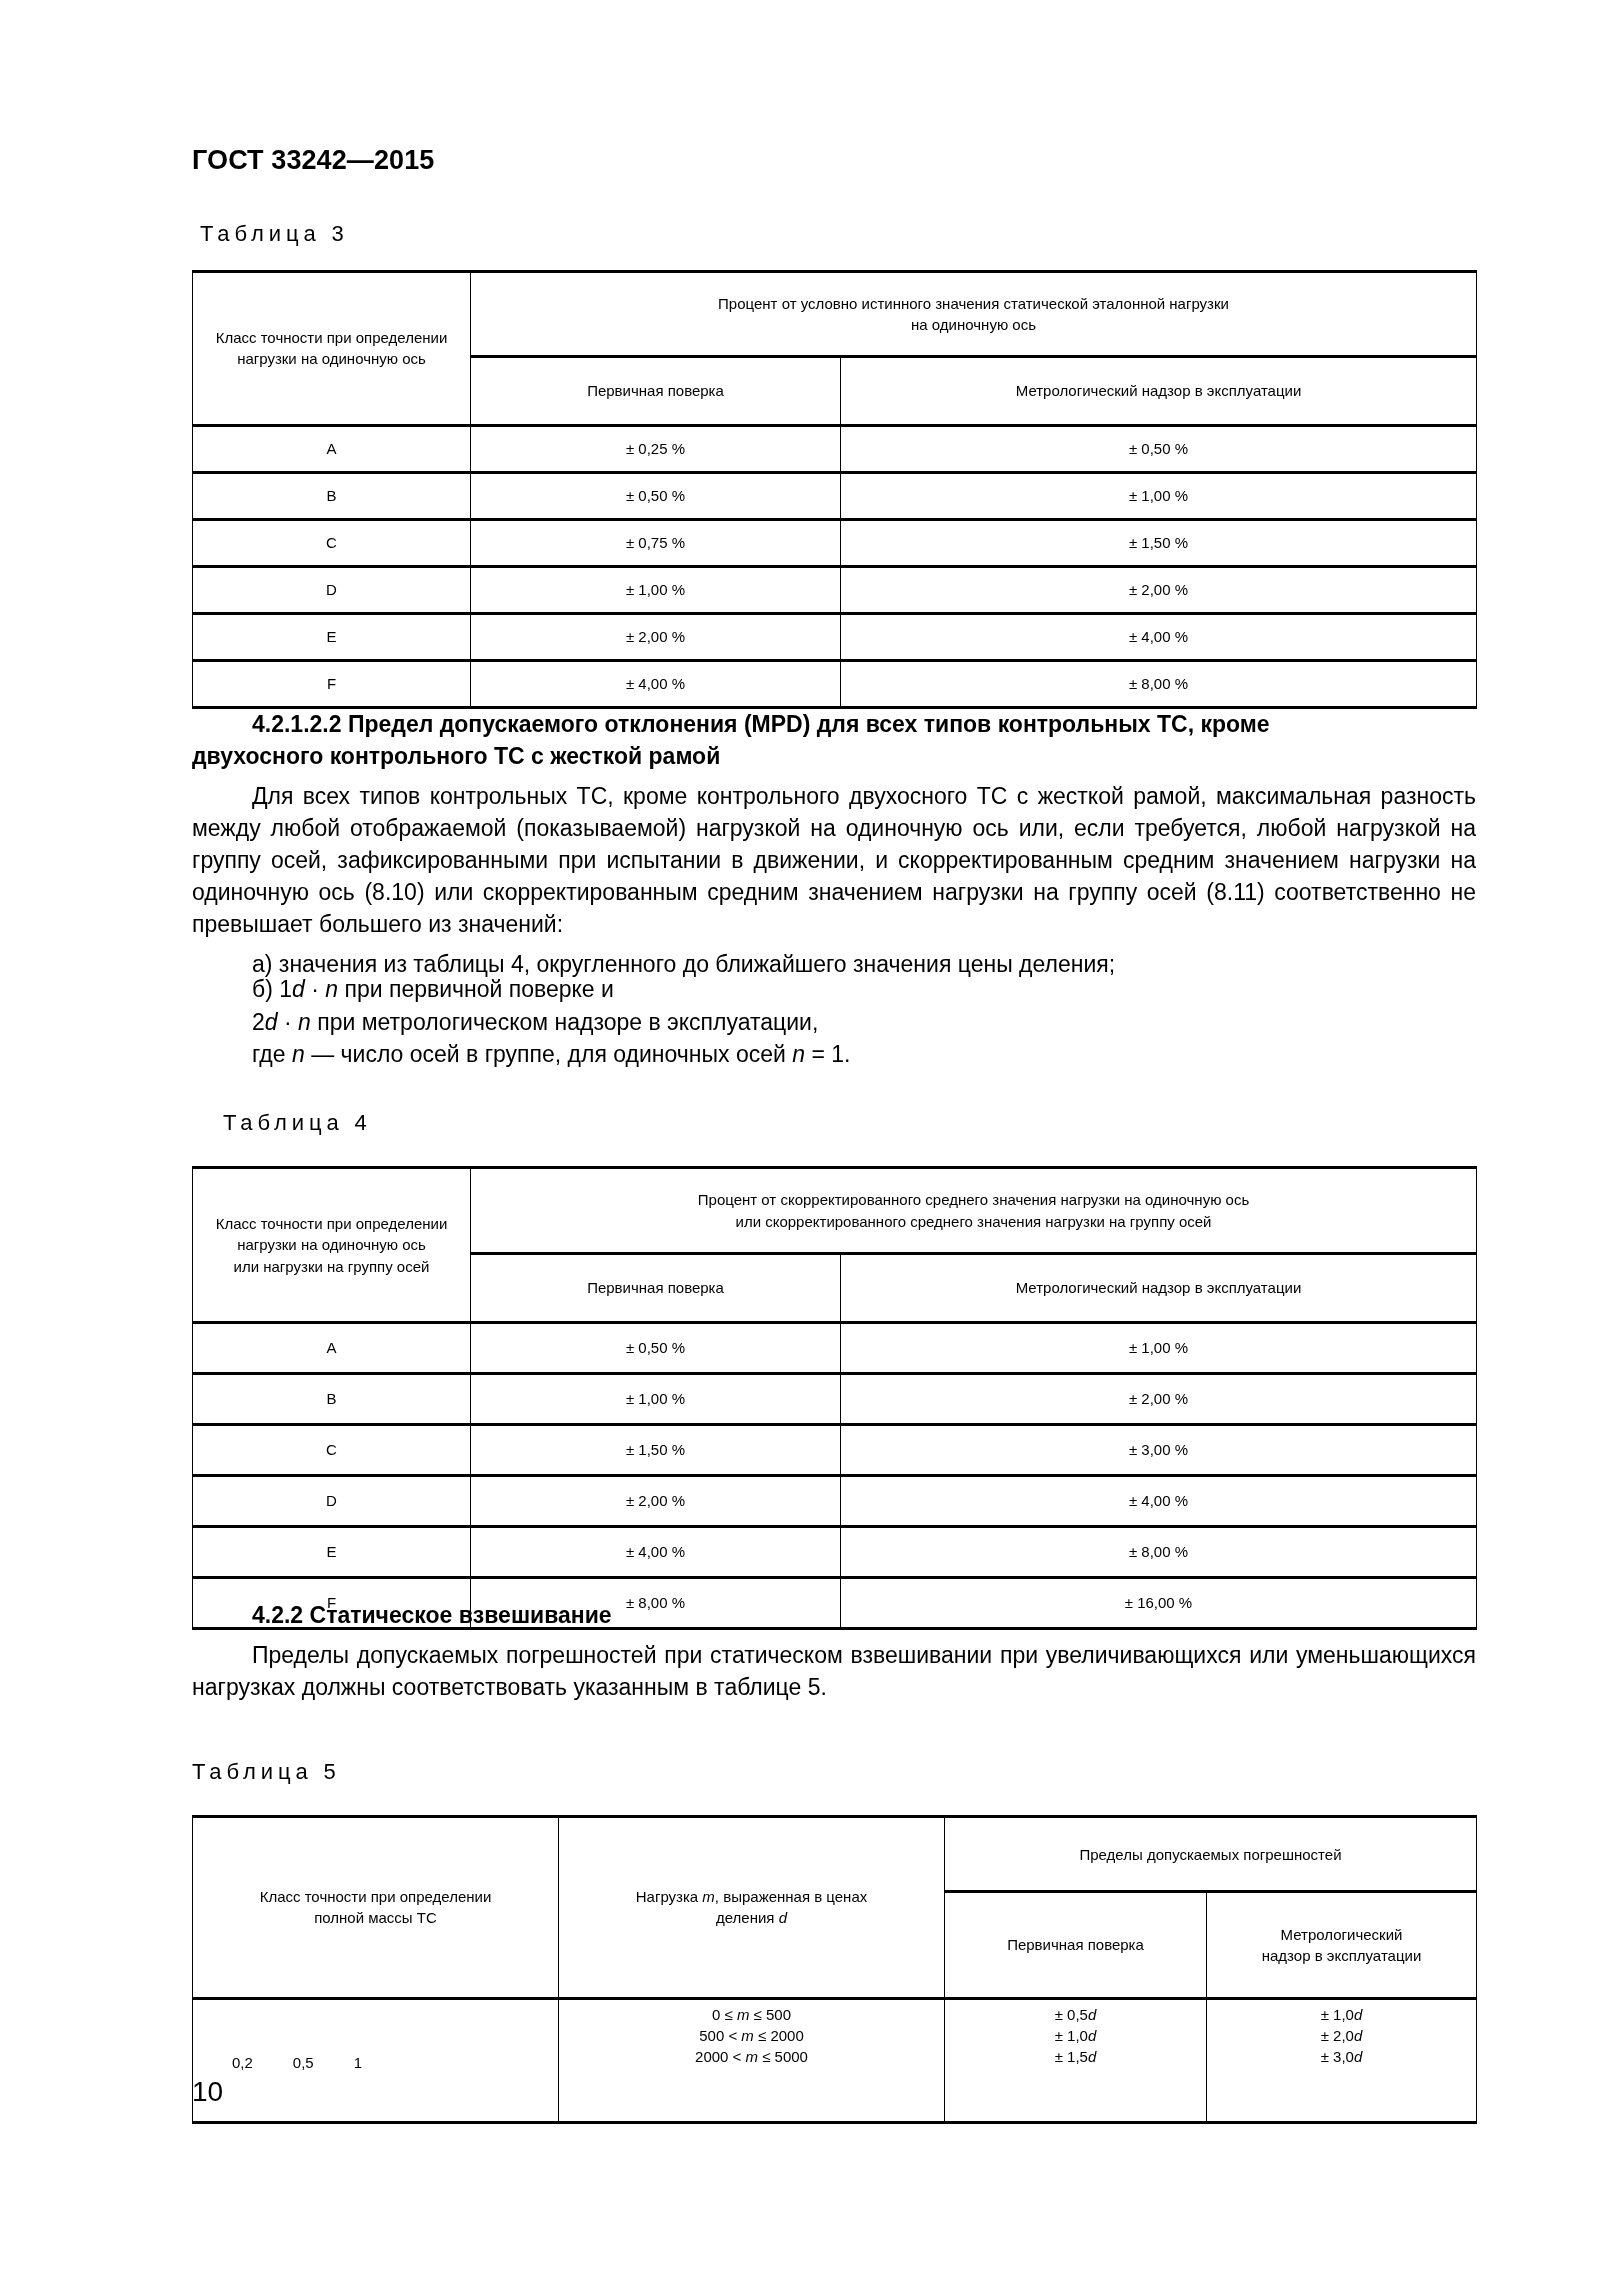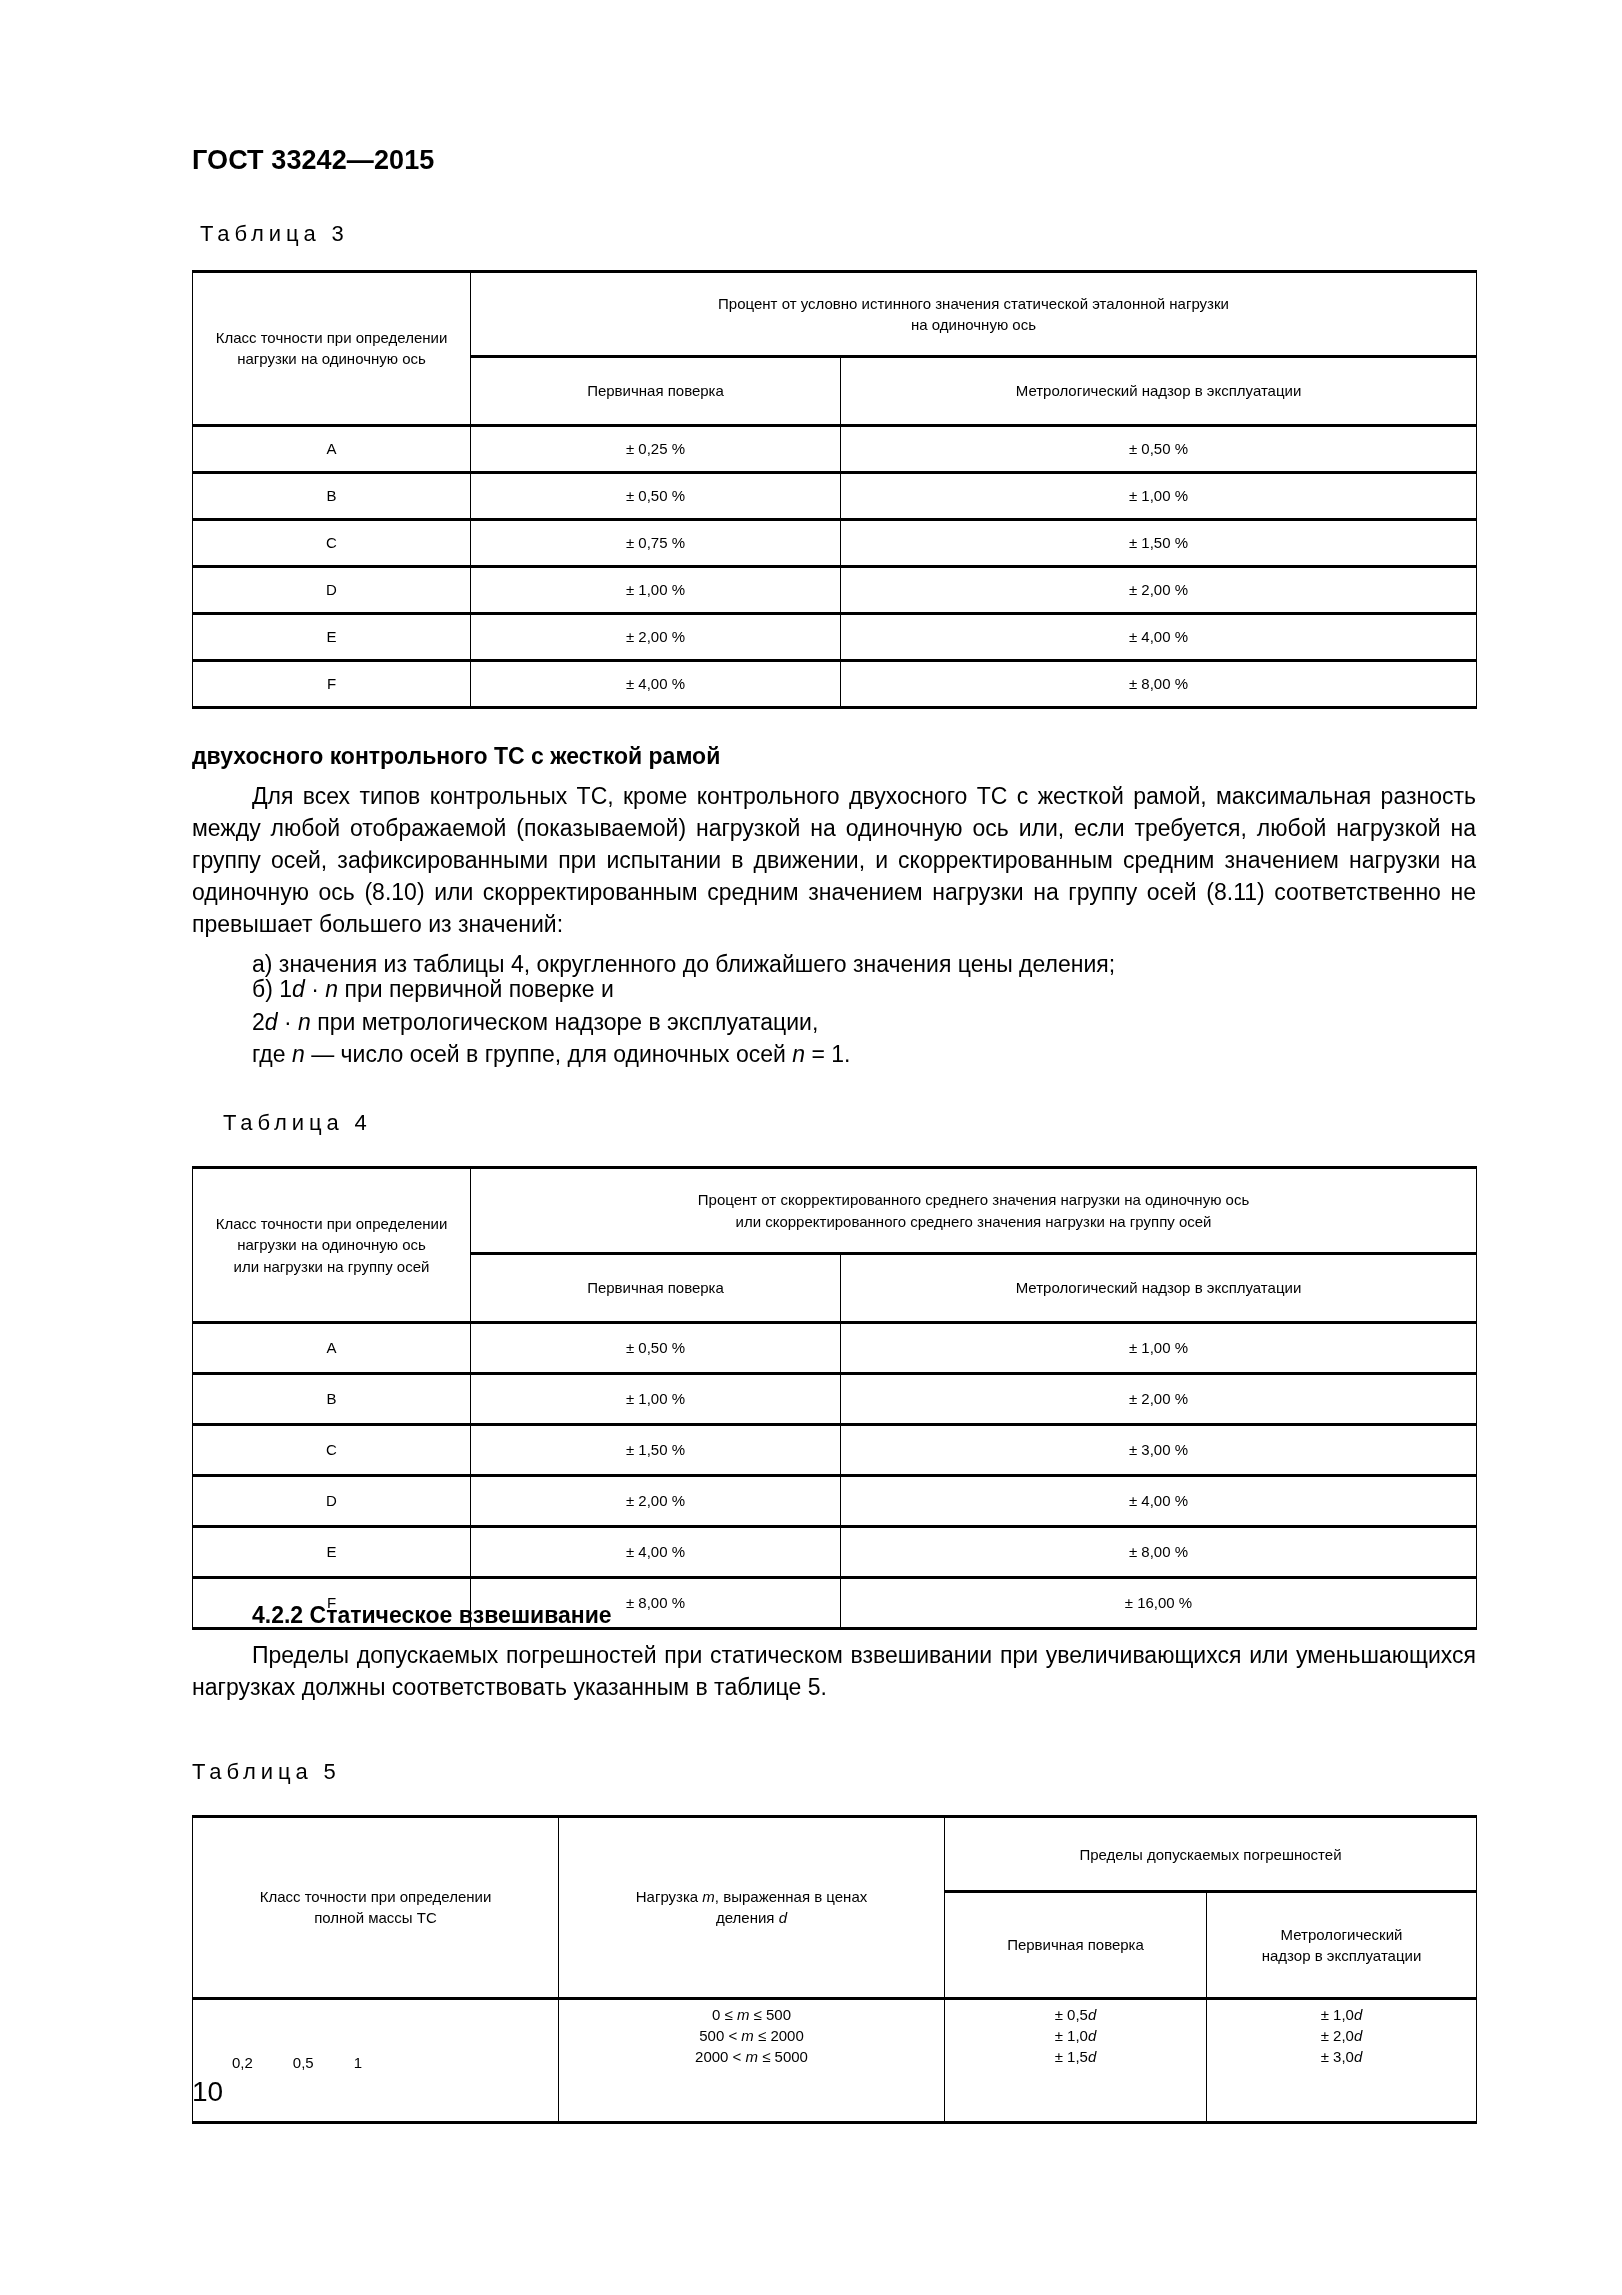--- a/index.html
+++ b/index.html
@@ -136,21 +136,21 @@
       </tr>
       <tr class="datarow rule-bot">
         <td style="height:44px;">F</td>
         <td>± 4,00 %</td>
         <td>± 8,00 %</td>
       </tr>
     </tbody>
   </table>
 
   <div class="para" style="top:708px;">
-    <b><span class="ind"></span><br>
+    <b><span class="ind"></span><span>4.2.1.2.2 Предел допускаемого отклонения (MPD) для всех типов контрольных ТС, кроме</span><br>
     <span>двухосного контрольного ТС с жесткой рамой</span></b>
   </div>
 
   <div class="para" style="top:780px;">
     <span class="ind"></span><span>Для всех типов контрольных ТС, кроме контрольного двухосного ТС с жесткой рамой, максимальная разность между любой отображаемой (показываемой) нагрузкой на одиночную ось или, если требуется, любой нагрузкой на группу осей, зафиксированными при испытании в движении, и скорректированным средним значением нагрузки на одиночную ось (8.10) или скорректированным средним значением нагрузки на группу осей (8.11) соответственно не превышает большего из значений:</span>
   </div>
 
   <div class="para nojust" style="top:948px;">
     <span class="ind"></span><span>а) значения из таблицы 4, округленного до ближайшего значения цены деления;</span>
   </div>

